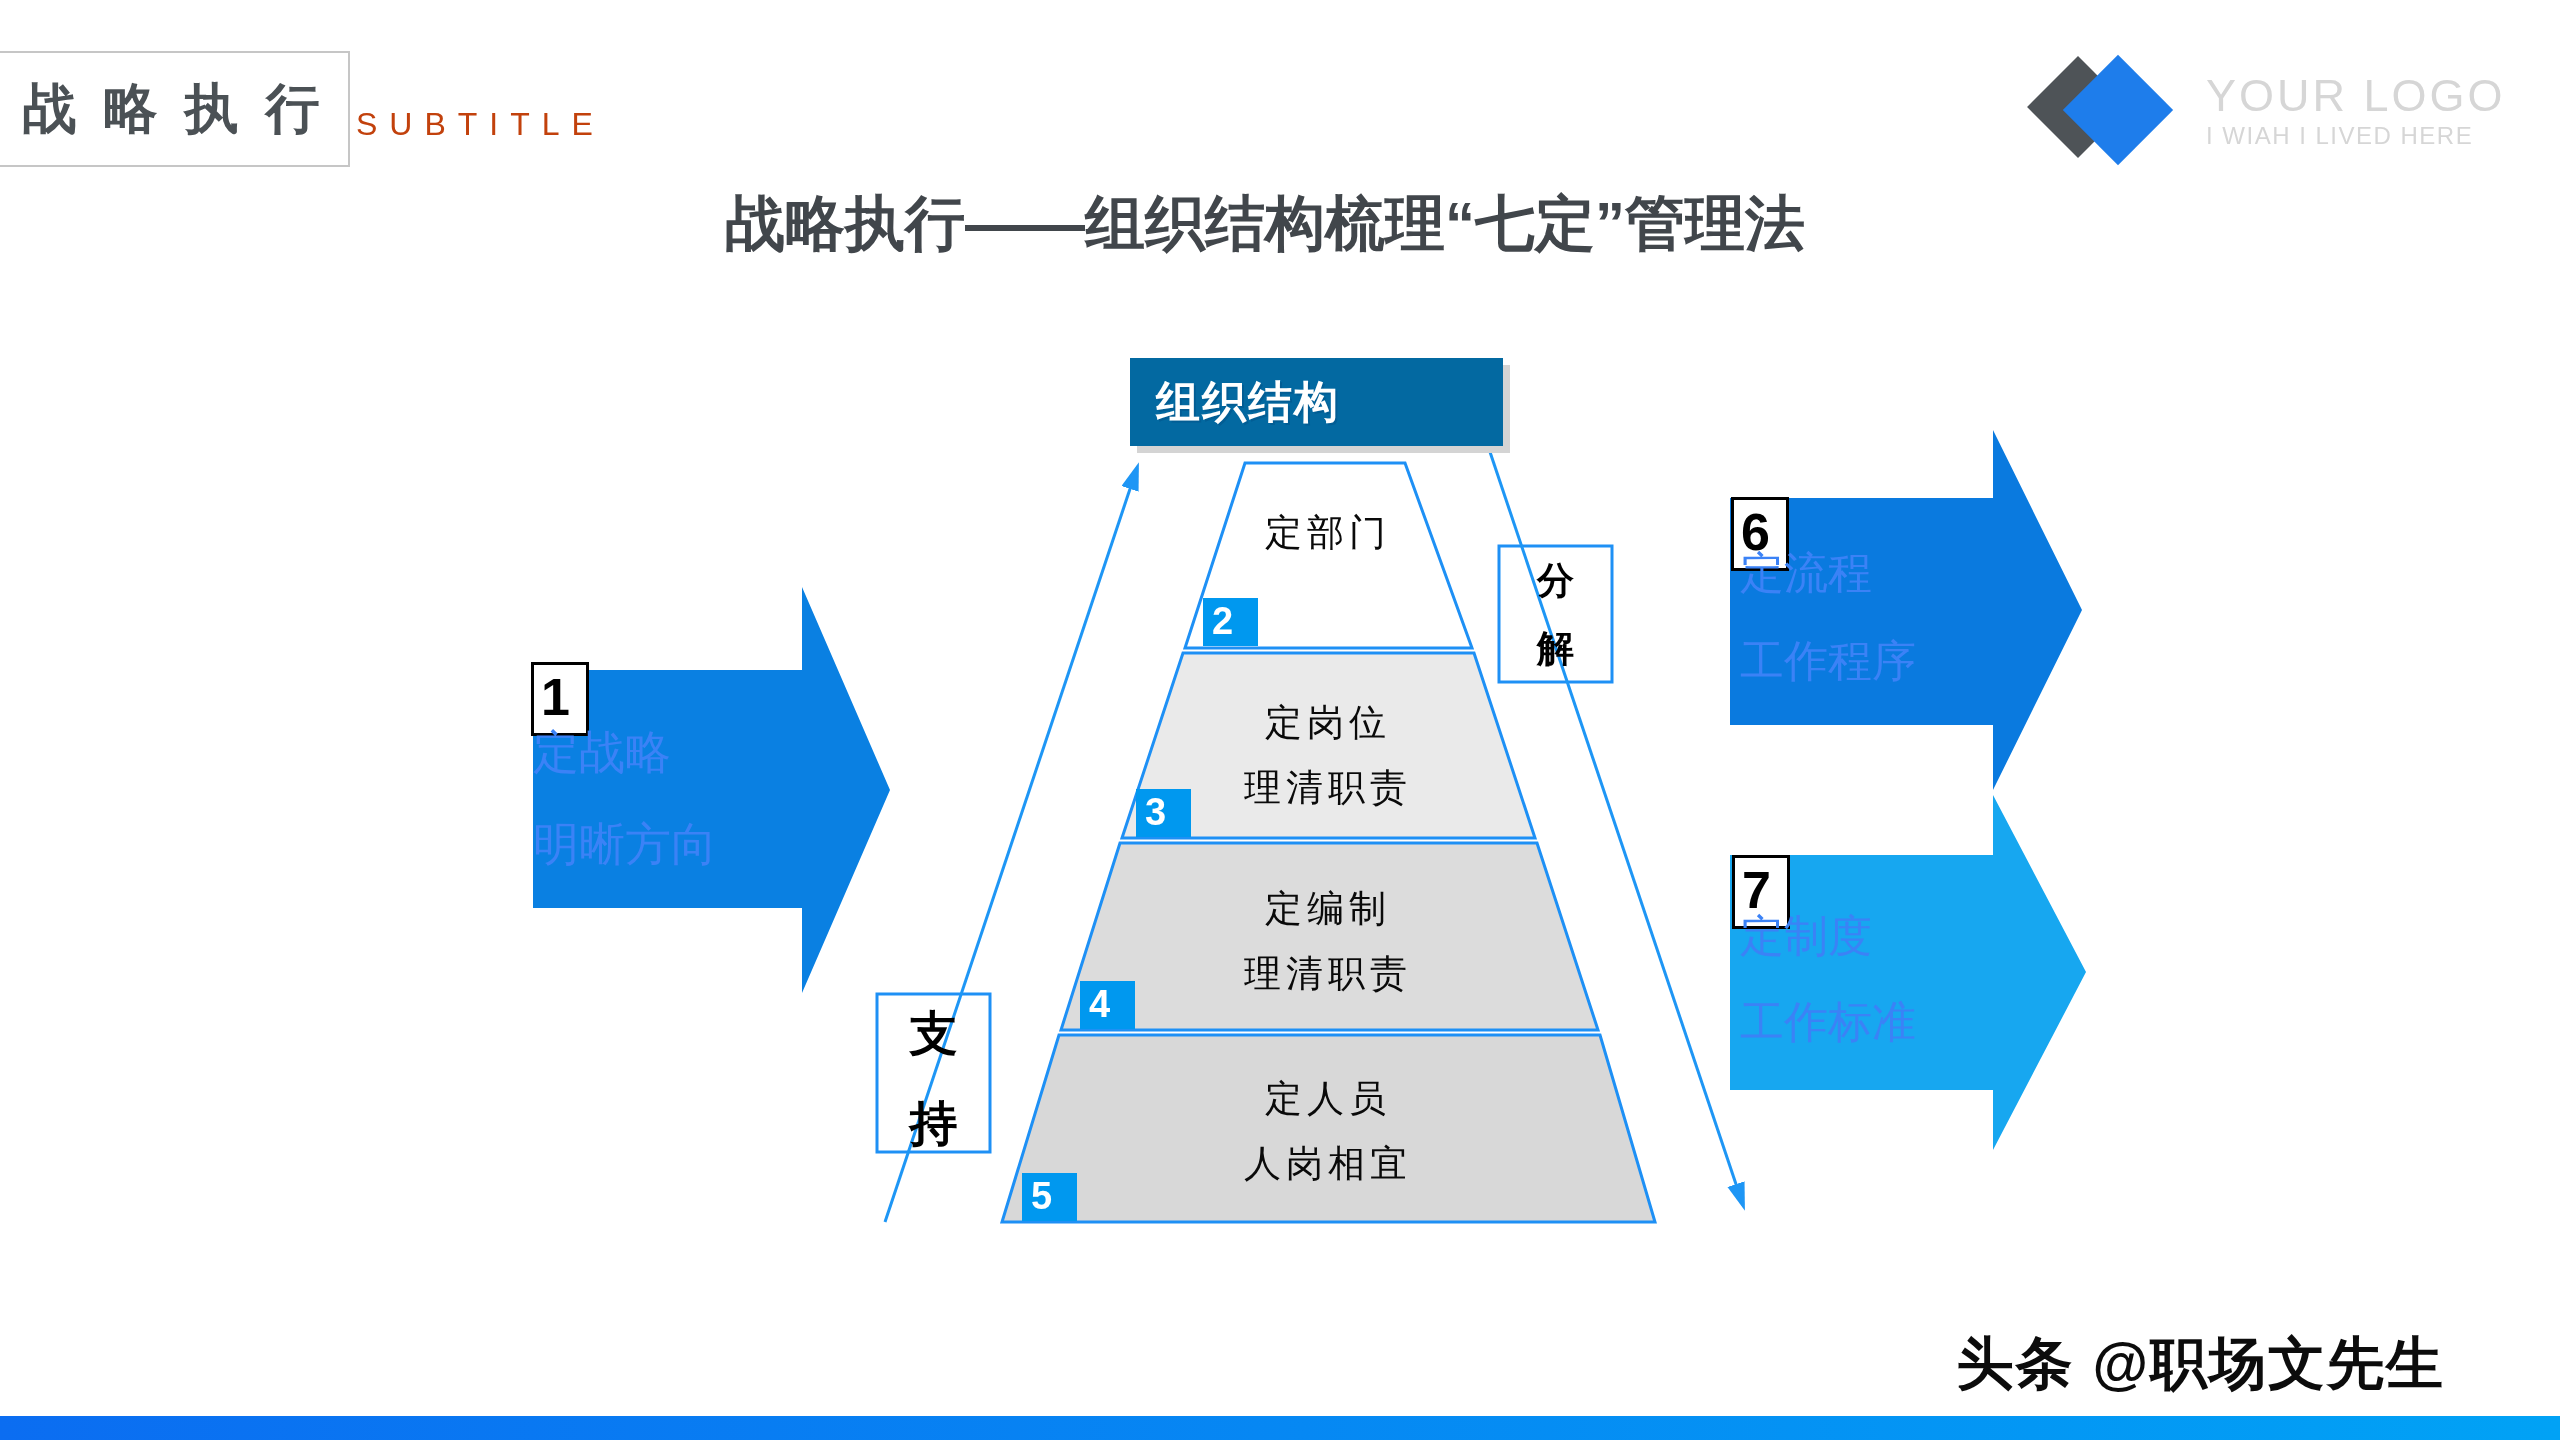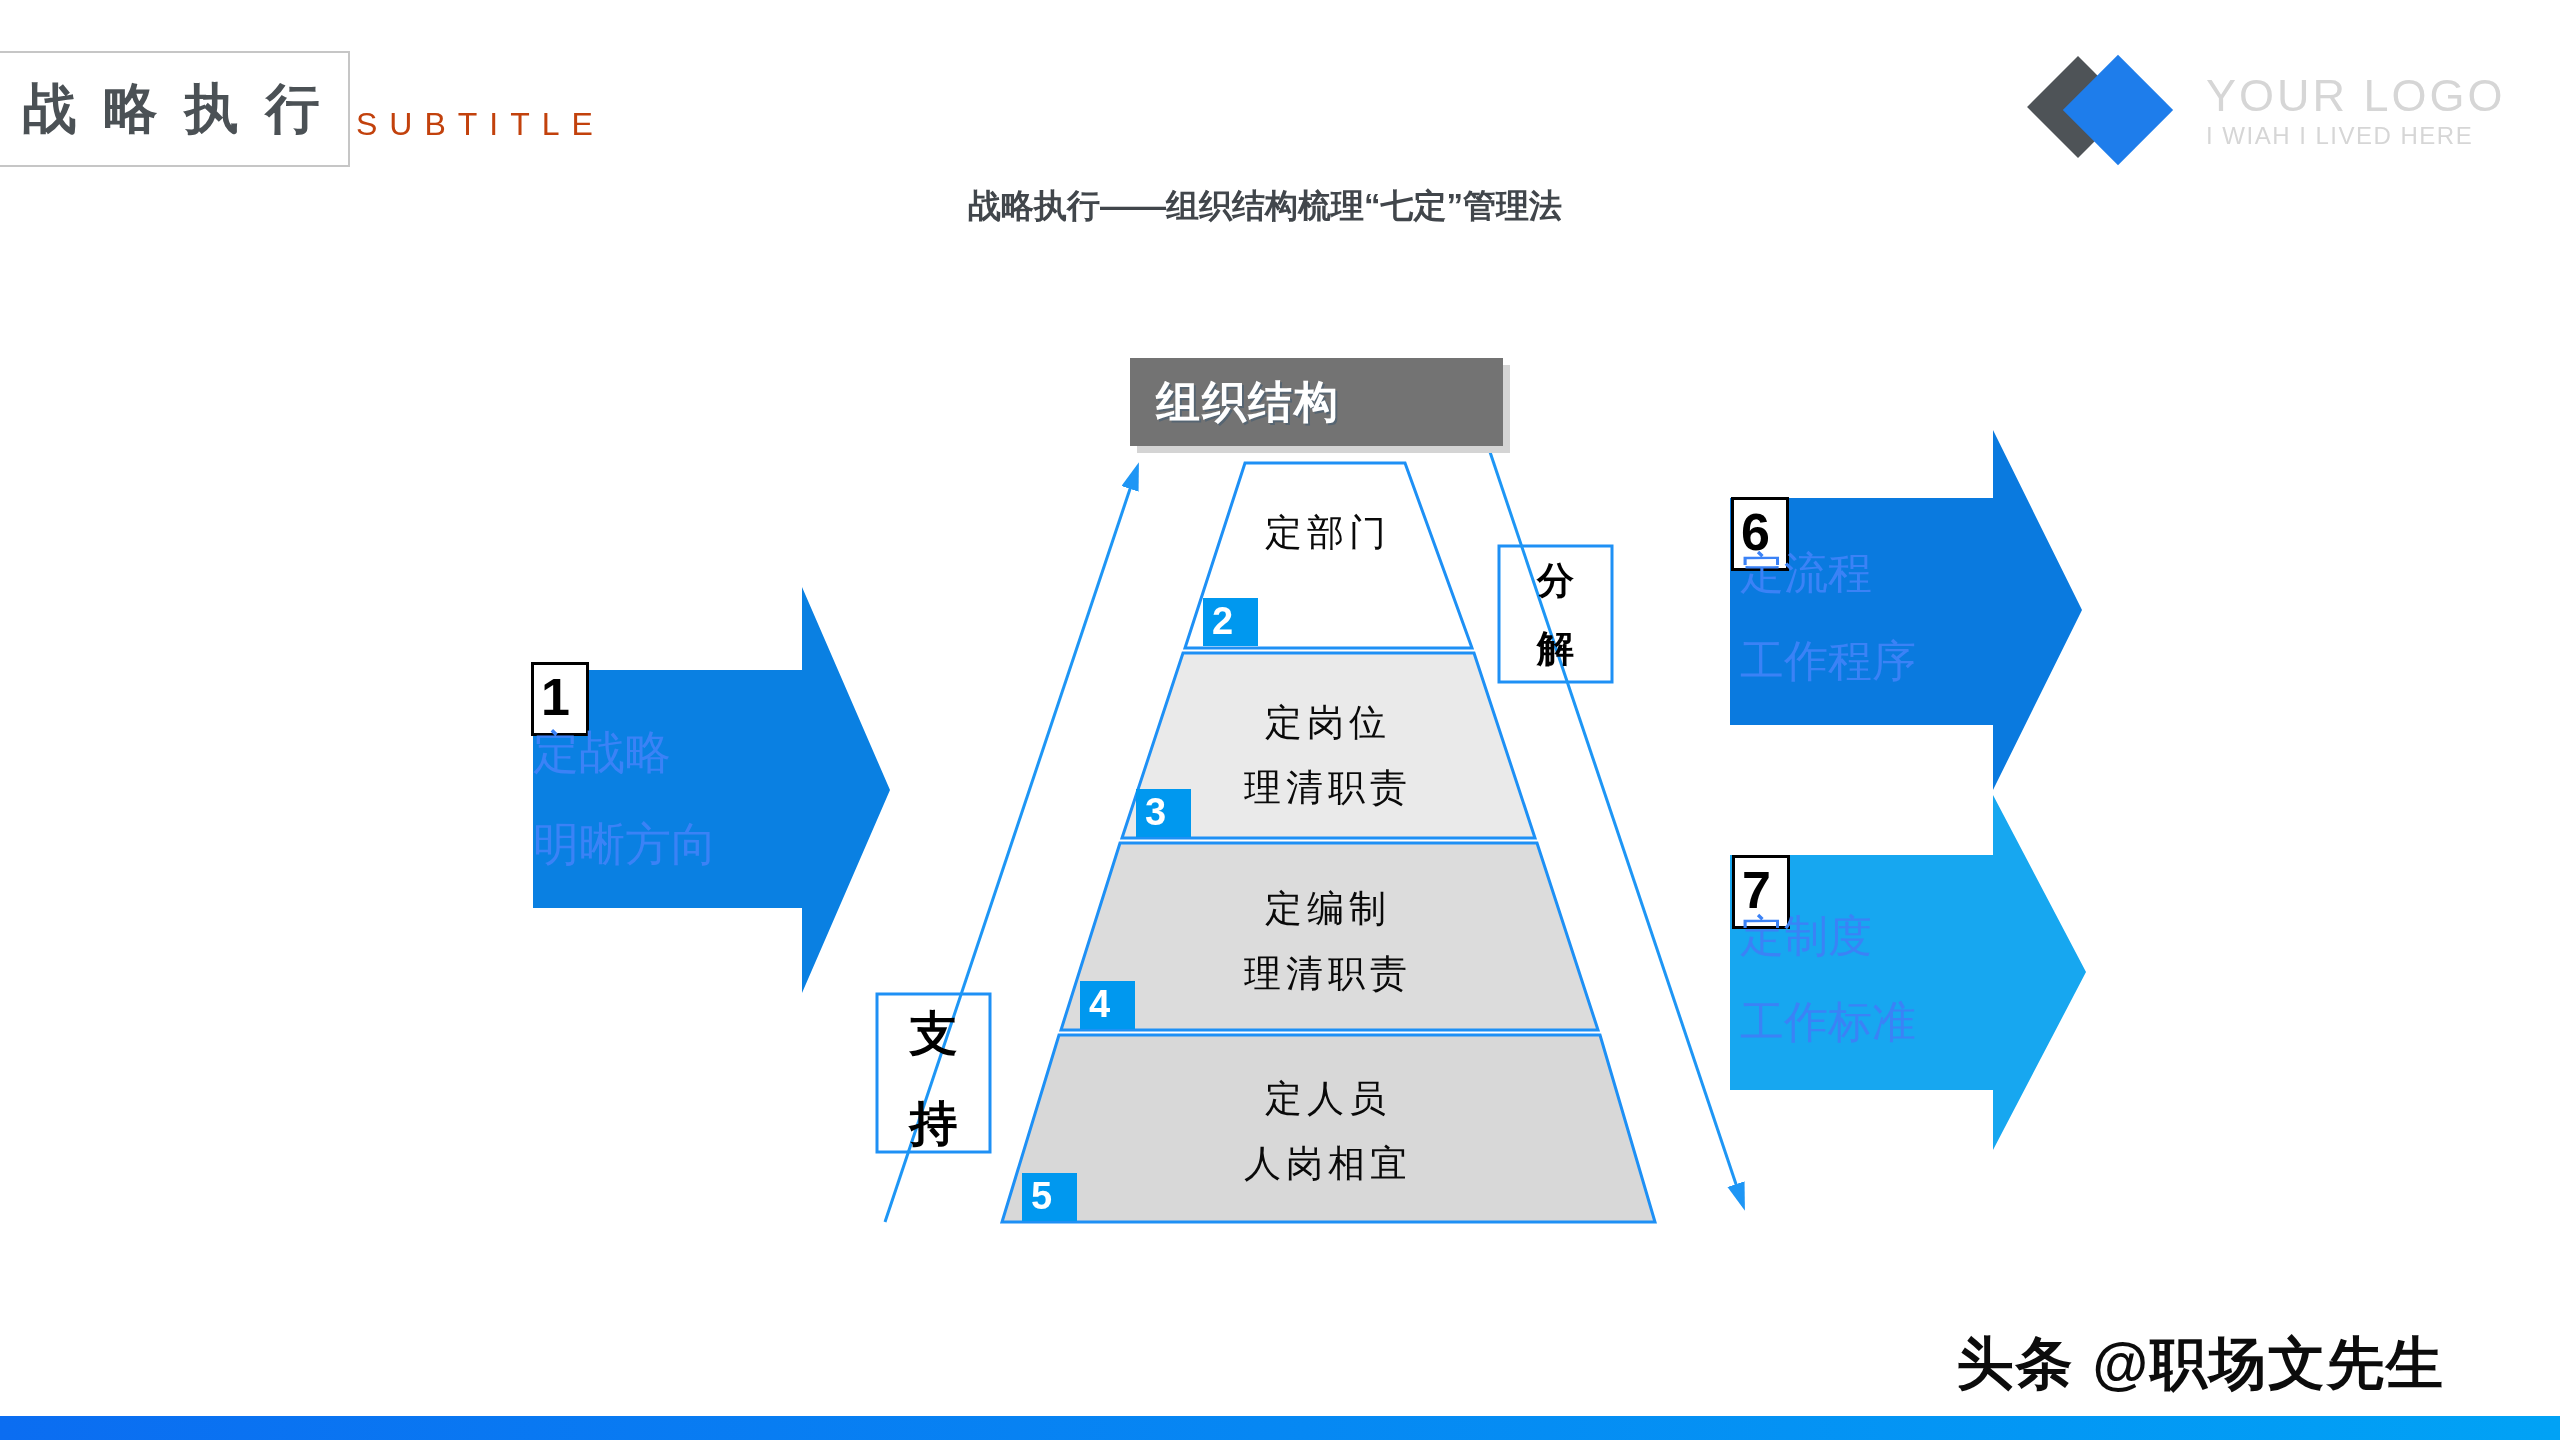--- a/index.html
+++ b/index.html
@@ -19,34 +19,34 @@
     display:flex;align-items:center;justify-content:center;
   }
   .title-box span{
     font-size:54px;font-weight:bold;color:#4b5155;letter-spacing:6px;white-space:nowrap;
   }
   .subtitle{
     left:356px;top:106px;font-size:32px;color:#c2410c;letter-spacing:12px;white-space:nowrap;
   }
   .slide-title{
     left:1265px;top:184px;transform:translateX(-50%);
-    font-size:33px;font-weight:bold;color:#41464b;white-space:nowrap;
+    font-size:60px;font-weight:bold;color:#41464b;white-space:nowrap;
   }
 
   
   .diamond{transform:rotate(45deg);}
   .diamond-dark{left:2042px;top:71px;width:72px;height:72px;background:#4e5357;}
   .diamond-blue{left:2079px;top:71px;width:78px;height:78px;background:#1e7deb;}
   .logo-name{left:2206px;top:70px;font-size:45px;color:#d6d6d6;letter-spacing:3px;white-space:nowrap;}
   .logo-tagline{left:2206px;top:122px;font-size:24px;color:#d6d6d6;letter-spacing:1.5px;white-space:nowrap;}
 
   
   .org-box{
     left:1130px;top:358px;width:373px;height:88px;
-    background:#737373;box-shadow:7px 7px 0 #d4d4d4;
+    background:#0369a1;box-shadow:7px 7px 0 #d4d4d4;
     display:flex;align-items:center;
   }
   .org-box span{
     color:#ffffff;font-size:44px;font-weight:bold;padding-left:26px;letter-spacing:2px;
     text-shadow:2px 2px 0 rgba(0,60,110,.25);
   }
 
   
   .level-text{
     left:1118px;width:420px;text-align:center;

